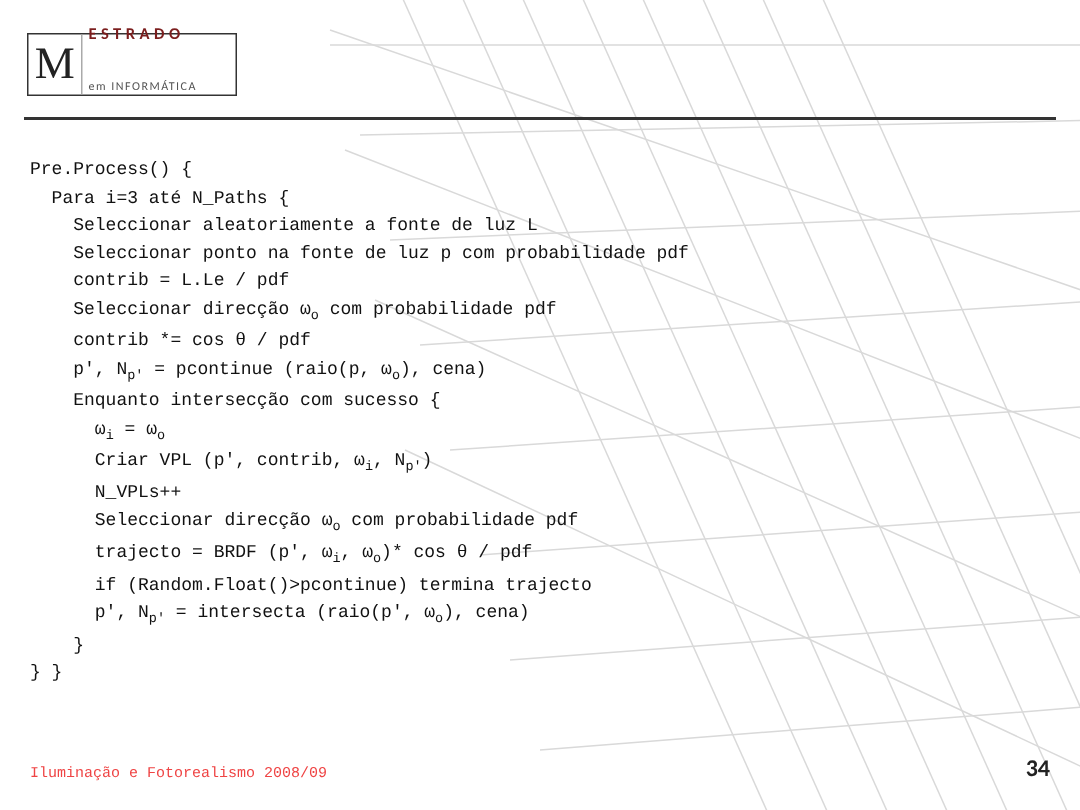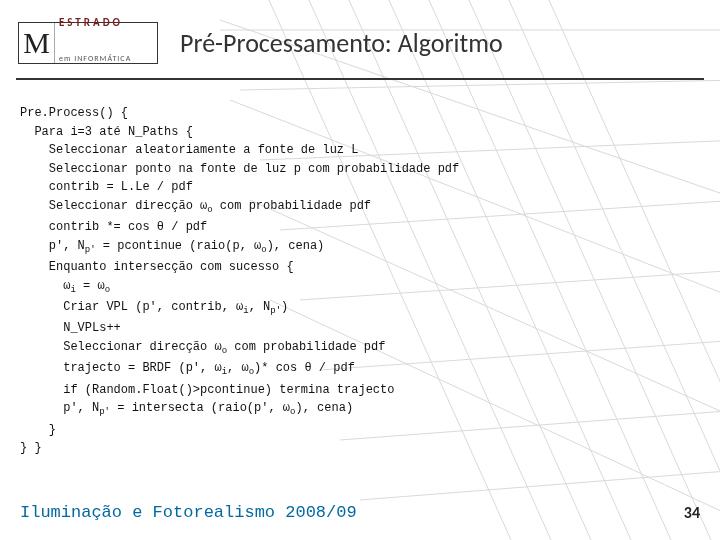--- a/index.html
+++ b/index.html
@@ -92,22 +92,22 @@
     bottom: 18px;
     left: 20px;
     right: 20px;
     display: flex;
     justify-content: space-between;
     align-items: flex-end;
     z-index: 1;
   }
   .footer-left {
     font-family: "Courier New", monospace;
-    font-size: 17px;
-    color: #0369a1;
+    font-size: 10px;
+    color: #ef4444;
   }
   .footer-right {
     font-size: 16px;
     color: #222;
     font-weight: bold;
   }
 </style>
 </head>
 <body>
 
@@ -137,21 +137,20 @@
 </svg>
 
 <div class="header">
   <div class="logo">
     <div class="logo-m">M</div>
     <div class="logo-text">
       <div class="logo-top">ESTRADO</div>
       <div class="logo-bottom">em INFORMÁTICA</div>
     </div>
   </div>
-  <div class="title">Pré-Processamento: Algoritmo</div>
 </div>
 
 <hr class="divider">
 
 <div class="code"><span>Pre.Process() {</span>
 <span>  Para i=3 até N_Paths {</span>
 <span>    Seleccionar aleatoriamente a fonte de luz L</span>
 <span>    Seleccionar ponto na fonte de luz p com probabilidade pdf</span>
 <span>    contrib = L.Le / pdf</span>
 <span>    Seleccionar direcção ω</span><span class="sub">o</span><span> com probabilidade pdf</span>

